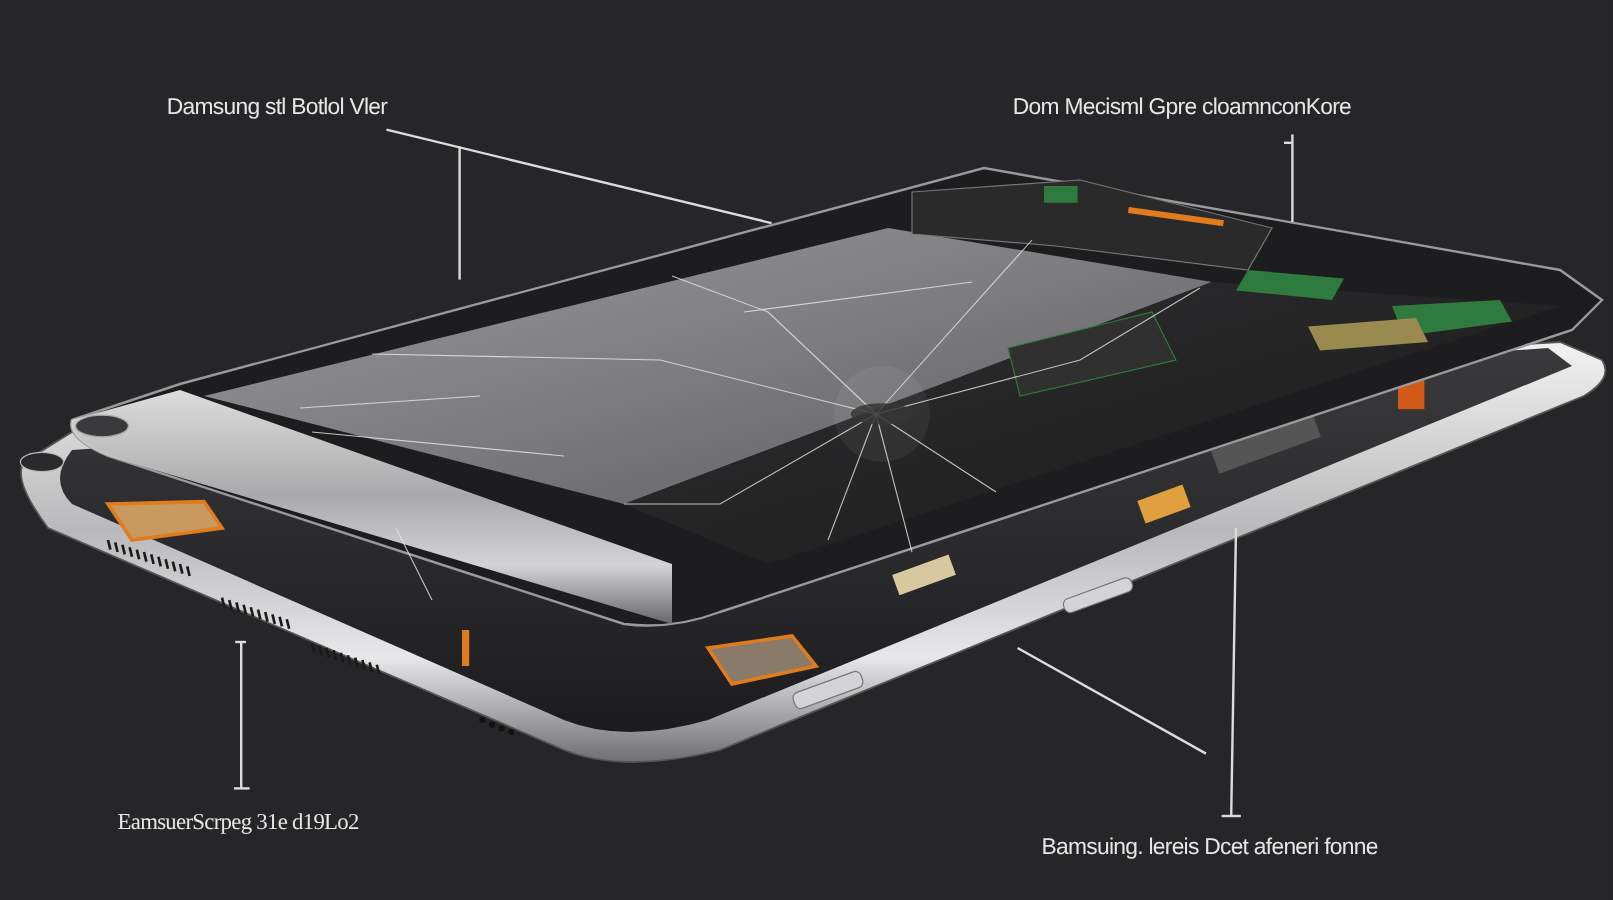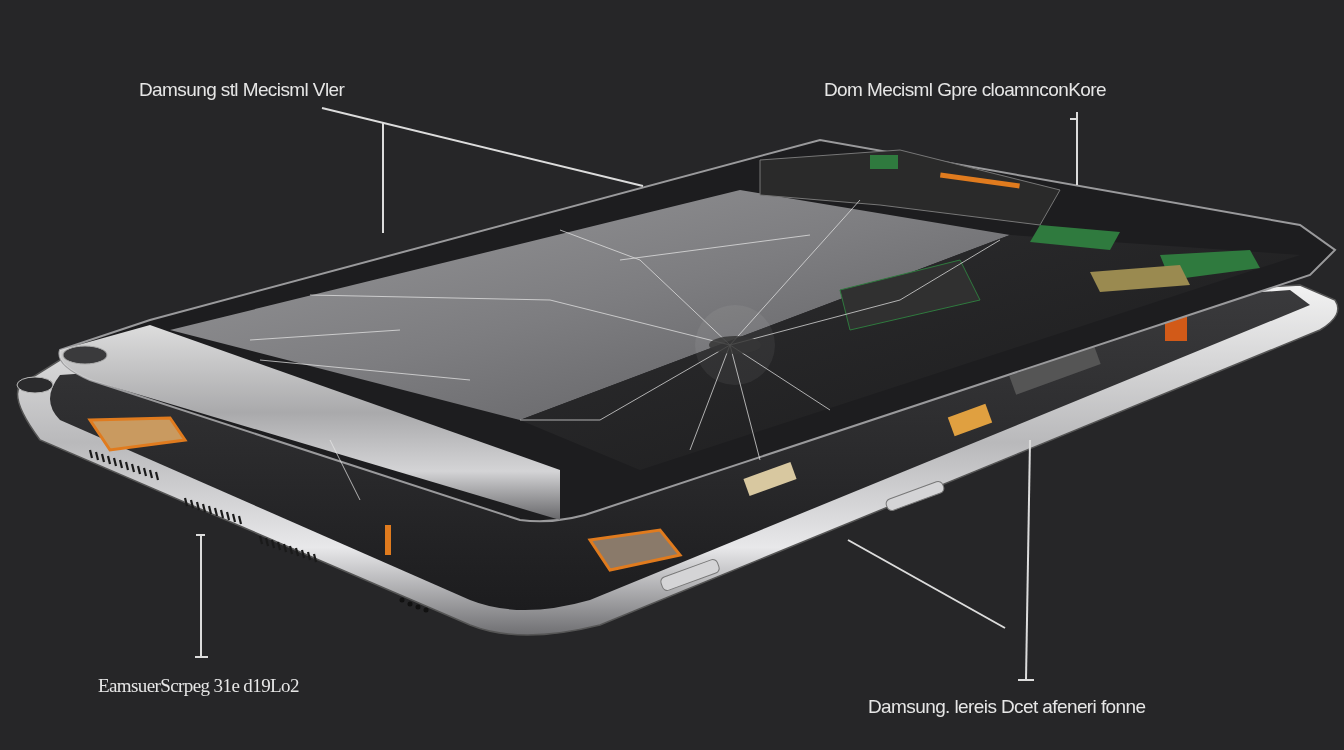--- a/index.html
+++ b/index.html
@@ -12,21 +12,21 @@
   .stage { position: absolute; inset: 0; }
   .label {
     position: absolute;
     color: #e6e6e6;
     font-size: 19px;
     letter-spacing: -0.6px;
     white-space: nowrap;
     line-height: 1;
   }
   #label-tl { left: 139px; top: 80px; }
-  #label-tr { left: 824px; top: 80px; }
+  #label-tr { left: 844px; top: 80px; }
   #label-bl { left: 98px;  top: 676px; font-family: Liberation Serif, serif; }
   #label-br { left: 868px; top: 697px; }
   svg.diagram { position: absolute; left: 0; top: 0; }
 </style>
 </head>
 <body>
 
 <div class="stage">
 
   <svg class="diagram" width="1344" height="750" viewBox="0 0 1344 750">
@@ -160,17 +160,17 @@
       <line x1="1070" y1="119" x2="1077" y2="119"></line>
       <line x1="201" y1="535" x2="201" y2="657"></line>
       <line x1="196" y1="535" x2="205" y2="535"></line>
       <line x1="195" y1="657" x2="208" y2="657"></line>
       <line x1="1030" y1="440" x2="1026" y2="680"></line>
       <line x1="1018" y1="680" x2="1034" y2="680"></line>
       <line x1="848" y1="540" x2="1005" y2="628"></line>
     </g>
   </svg>
 
-  <div class="label" id="label-tl">Damsung stl Mecisml Vler</div>
+  <div class="label" id="label-tl">Damsung stl Botlol Vler</div>
   <div class="label" id="label-tr">Dom Mecisml Gpre cloamnconKore</div>
   <div class="label" id="label-bl">EamsuerScrpeg 31e d19Lo2</div>
-  <div class="label" id="label-br">Damsung. lereis Dcet afeneri fonne</div>
+  <div class="label" id="label-br">Bamsuing. lereis Dcet afeneri fonne</div>
 </div>
 
 </body></html>

